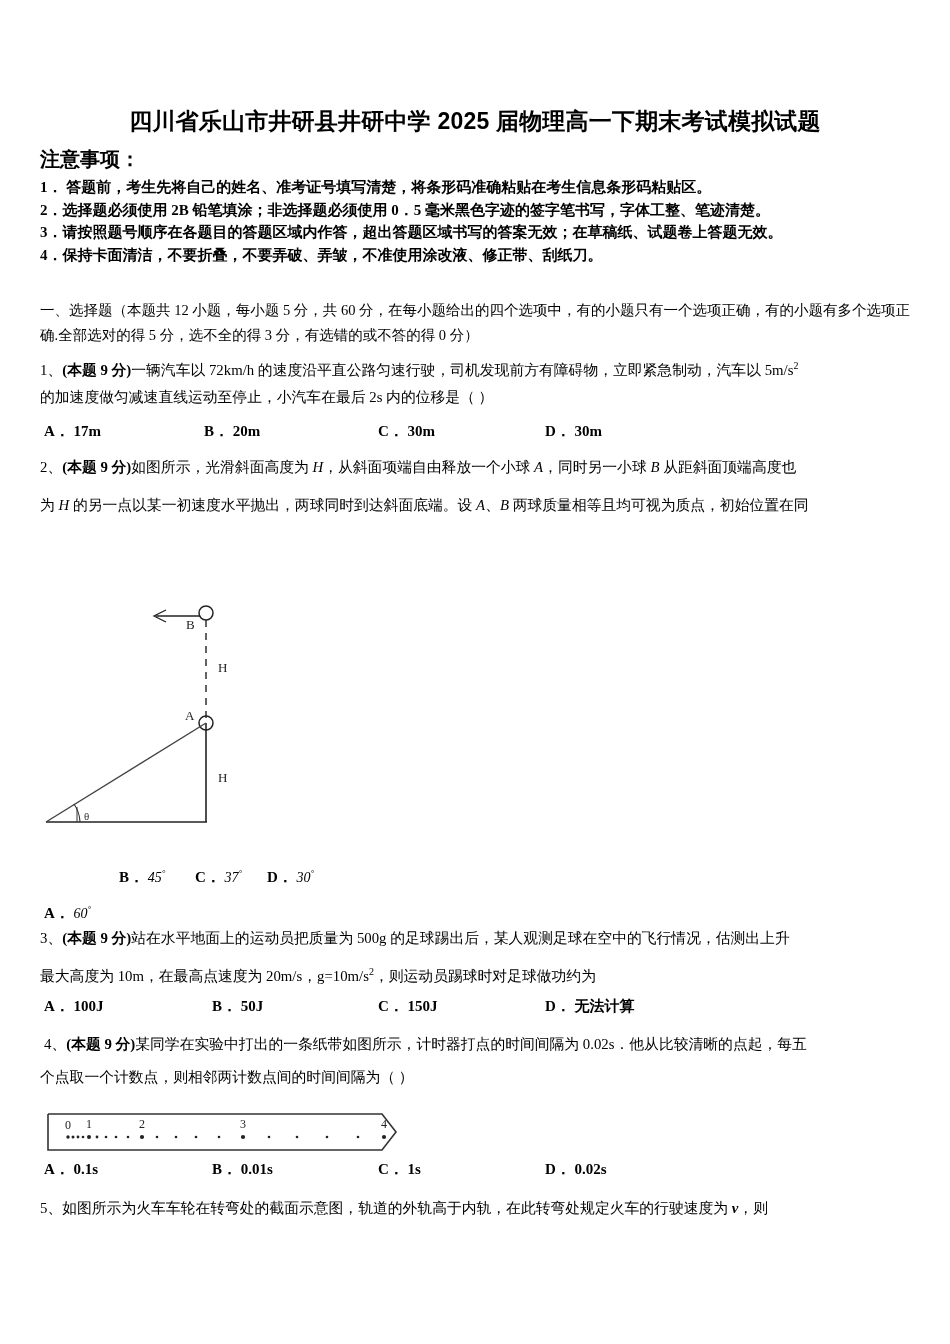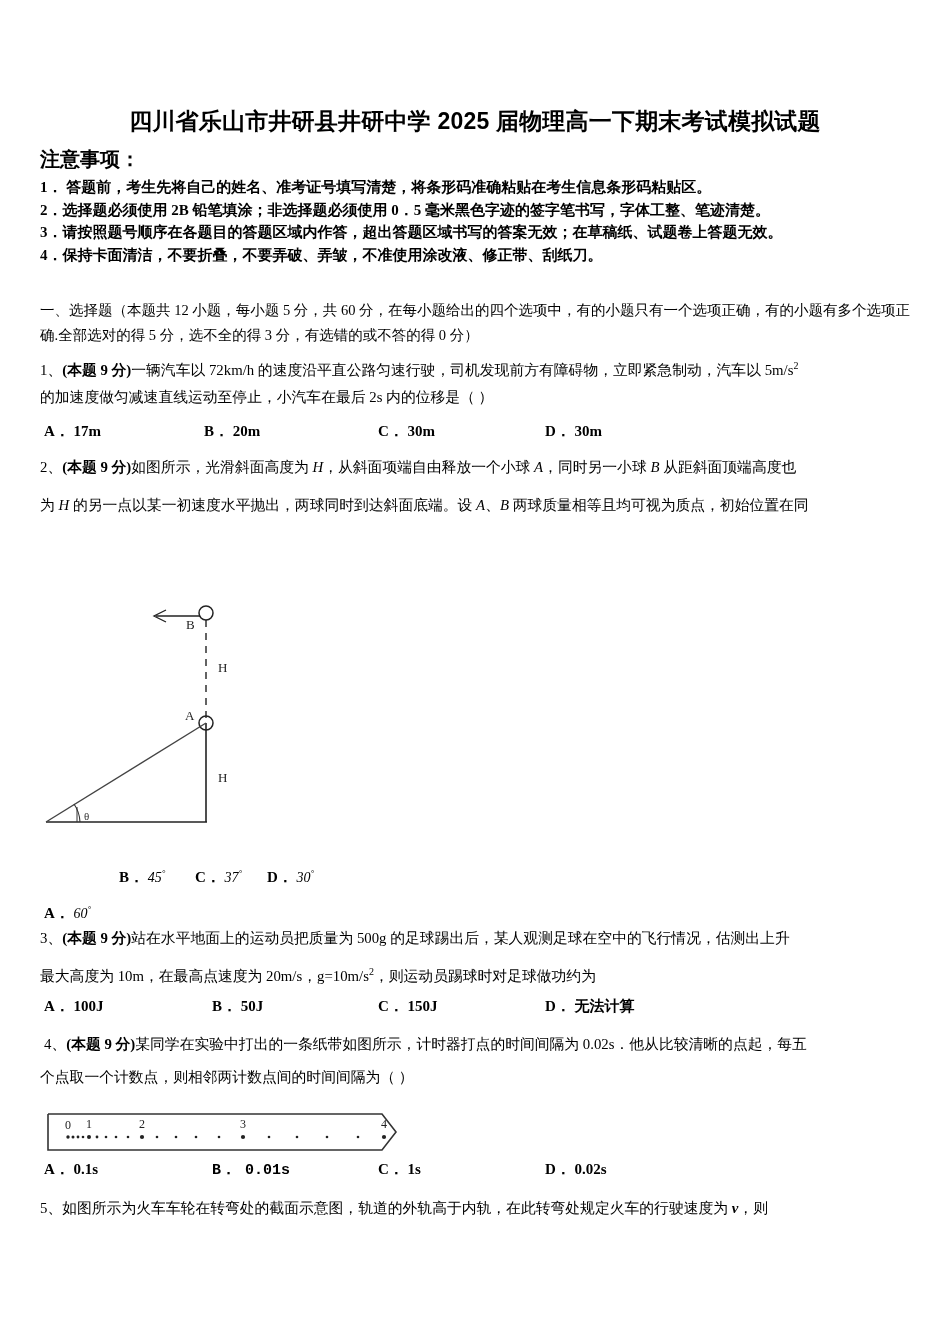--- a/index.html
+++ b/index.html
@@ -184,21 +184,21 @@
         <text x="45" y="18">1</text>
         <text x="98" y="18">2</text>
         <text x="199" y="18">3</text>
         <text x="340" y="18">4</text>
       </g>
     </svg>
   </div>
 
   <div class="opts" style="left:40px; top:1160px; width:885px; height:24px;">
     <span class="o" style="left:4px;"><span>A．</span>&nbsp;<span>0.1s</span></span>
-    <span class="o" style="left:172px;font-family:Liberation Mono, monospace;"><span>B．</span>&nbsp;<span>0.01s</span></span>
+    <span class="o" style="left:172px;"><span>B．</span>&nbsp;<span>0.01s</span></span>
     <span class="o" style="left:338px;"><span>C．</span>&nbsp;<span>1s</span></span>
     <span class="o" style="left:505px;"><span>D．</span>&nbsp;<span>0.02s</span></span>
   </div>
 
   <div class="q" style="left:40px; top:1196px; width:895px;">
     <span>5、</span><span>如图所示为火车车轮在转弯处的截面示意图，轨道的外轨高于内轨，在此转弯处规定火车的行驶速度为 </span><span class="it qb">v</span><span>，则</span>
   </div>
 
 </div>
 

